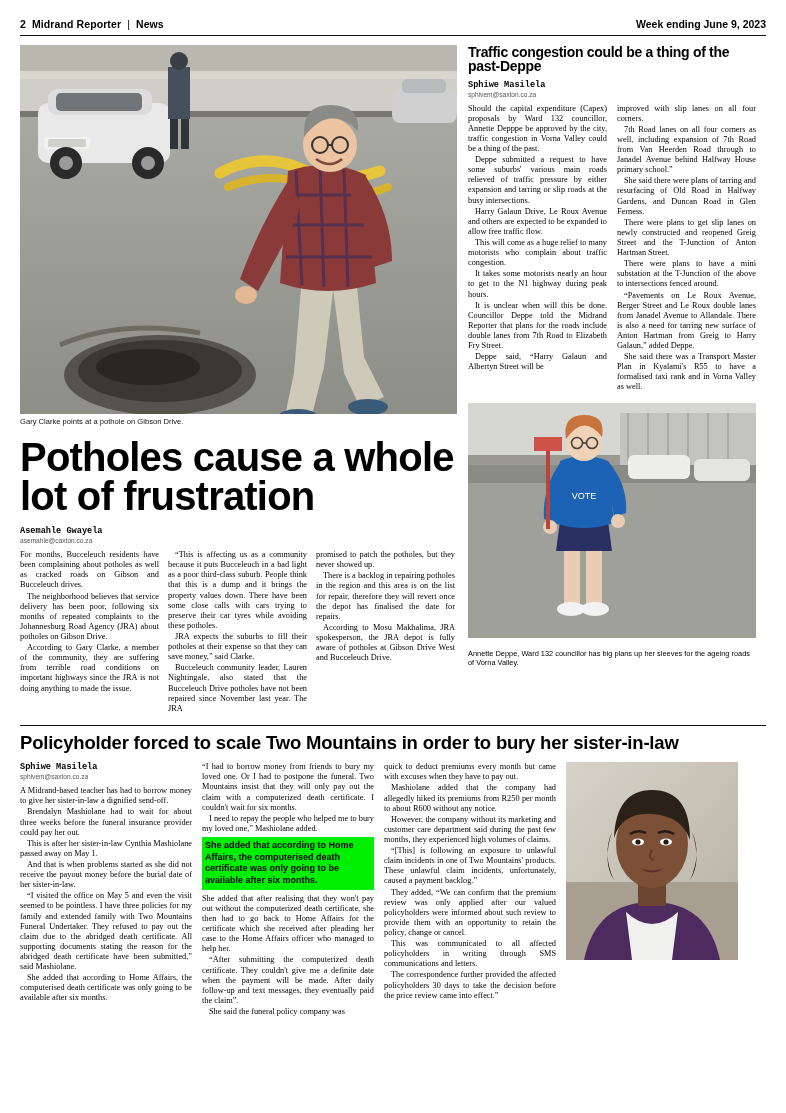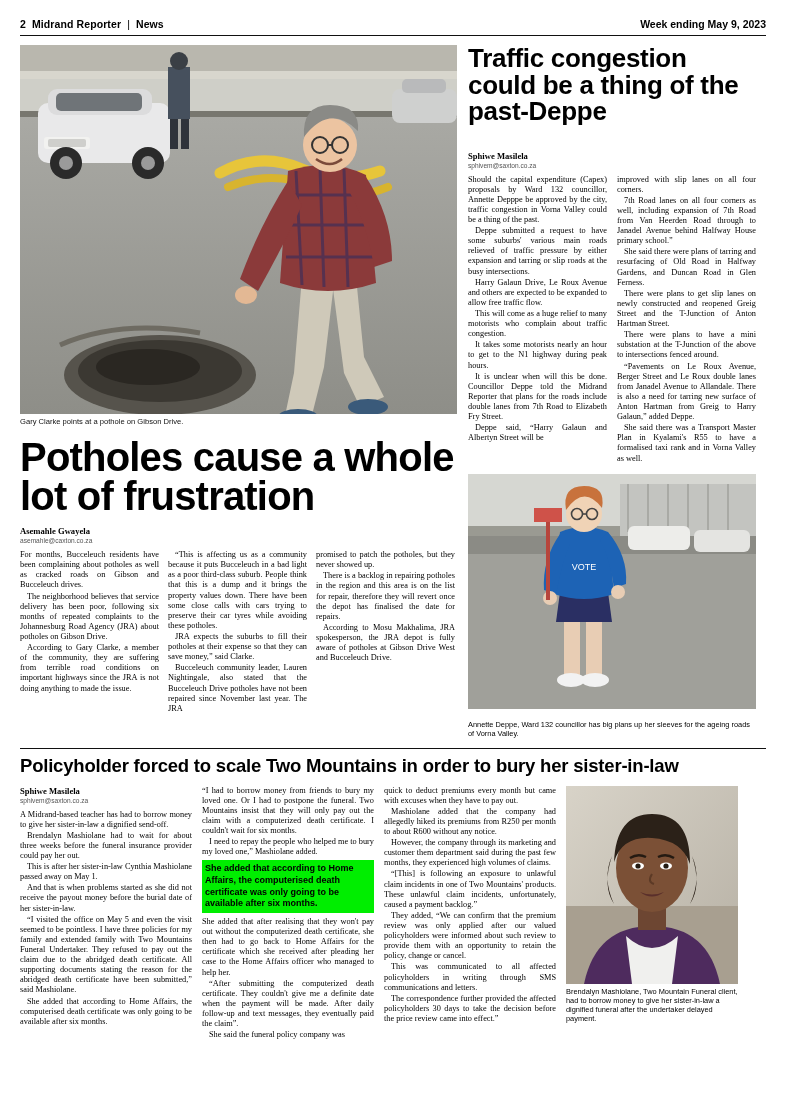--- a/index.html
+++ b/index.html
@@ -70,21 +70,21 @@
   .headline-main {
     font-family: "Liberation Sans", sans-serif;
     font-weight: bold;
     font-size: 40px;
     line-height: 0.97;
     letter-spacing: -0.8px;
     margin: 12px 0 10px 0;
   }
 
   .byline {
-    font-family: Liberation Serif, serif;
+    font-family: Liberation Mono, monospace;
     font-size: 8.6px;
     font-weight: bold;
     margin-bottom: 1px;
   }
   .byline-mail {
     font-family: "Liberation Sans", sans-serif;
     font-size: 6.6px;
     color: #555;
     margin-bottom: 6px;
   }
@@ -100,24 +100,24 @@
     line-height: 1.22;
     text-align: justify;
     text-indent: 0;
   }
   .bodytext p.ind { text-indent: 7px; }
 
   
   .headline-right {
     font-family: "Liberation Sans", sans-serif;
     font-weight: bold;
-    font-size: 26px;
+    font-size: 14px;
     line-height: 1.02;
     letter-spacing: -0.3px;
-    margin: 0 0 26px 0;
+    margin: 0 0 6px 0;
   }
   .cols2 { display: flex; gap: 10px; }
   .cols2 > div { width: 139px; }
 
   
   .photo2 { height: 235px; margin-top: 9px; }
   .caption2 {
     font-family: "Liberation Sans", sans-serif;
     font-size: 7.4px;
     line-height: 1.25;
@@ -168,21 +168,21 @@
 
 <div class="page">
 
   <div class="masthead">
     <div class="masthead-left">
       <span class="pagenum">2</span>
       <span>Midrand Reporter</span>
       <span class="sep">|</span>
       <span>News</span>
     </div>
-    <div class="masthead-right">Week ending May 9, 2023</div>
+    <div class="masthead-right">Week ending June 9, 2023</div>
   </div>
 
   <div class="top-region">
 
     <div class="top-left">
 
       <div class="photo photo1">
         <svg viewBox="0 0 437 369" preserveAspectRatio="none" style="width:100%;height:100%;display:block">
           <defs>
             <linearGradient id="roadg" x1="0" y1="0" x2="0" y2="1">
@@ -392,21 +392,21 @@
         <p>She added that after realising that they won't pay out without the computerized death certificate, she then had to go back to Home Affairs for the certificate which she received after pleading her case to the Home Affairs officer who managed to help her.</p>
         <p class="ind">“After submitting the computerized death certificate. They couldn't give me a definite date when the payment will be made. After daily follow-up and text messages, they eventually paid the claim”.</p>
         <p class="ind">She said the funeral policy company was</p>
       </div>
     </div>
 
     <div class="col">
       <div class="bodytext">
         <p>quick to deduct premiums every month but came with excuses when they have to pay out.</p>
         <p class="ind">Mashiolane added that the company had allegedly hiked its premiums from R250 per month to about R600 without any notice.</p>
-        <p class="ind">However, the company through its marketing and customer them department said during the past few months, they experienced high volumes of claims.</p>
+        <p class="ind">However, the company without its marketing and customer care department said during the past few months, they experienced high volumes of claims.</p>
         <p class="ind">“[This] is following an exposure to unlawful claim incidents in one of Two Mountains' products. These unlawful claim incidents, unfortunately, caused a payment backlog.”</p>
         <p class="ind">They added, “We can confirm that the premium review was only applied after our valued policyholders were informed about such review to provide them with an opportunity to retain the policy, change or cancel.</p>
         <p class="ind">This was communicated to all affected policyholders in writing through SMS communications and letters.</p>
         <p class="ind">The correspondence further provided the affected policyholders 30 days to take the decision before the price review came into effect.”</p>
       </div>
     </div>
 
     <div class="col4">
       <div class="photo photo3">
         <svg viewBox="0 0 172 198" preserveAspectRatio="none" style="width:100%;height:100%;display:block">
@@ -434,17 +434,16 @@
             <circle cx="72" cy="80" r="2.6" fill="#231a12"></circle>
           <ellipse cx="100" cy="80" rx="6" ry="3.4" fill="#fff"></ellipse>
             <circle cx="100" cy="80" r="2.6" fill="#231a12"></circle>
           <path d="M64 72 q8 -5 16 -1" stroke="#241a12" stroke-width="2.4" fill="none"></path>
           <path d="M92 71 q8 -4 16 1" stroke="#241a12" stroke-width="2.4" fill="none"></path>
 
           <path d="M86 88 q-5 8 2 10" stroke="#5c3a26" stroke-width="2" fill="none"></path>
           <path d="M74 106 q12 9 24 0 q-12 5 -24 0z" fill="#5a2f2b"></path>
         </svg>
       </div>
-      <div class="caption3">Brendalyn Mashiolane, Two Mountain Funeral client, had to borrow money to give her sister-in-law a dignified funeral after the undertaker delayed payment.</div>
     </div>
 
   </div>
 </div>
 
 </body></html>

